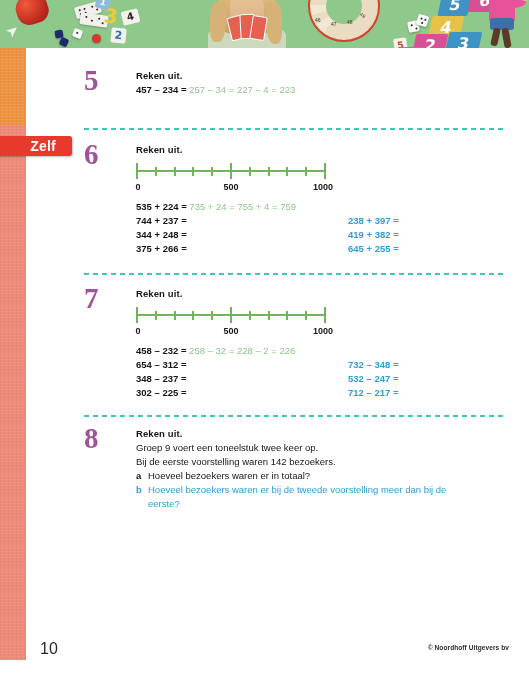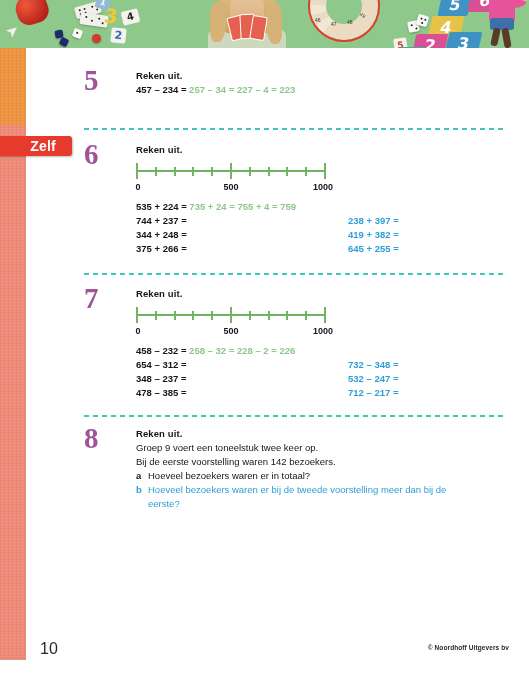--- a/index.html
+++ b/index.html
@@ -203,21 +203,21 @@
     letter-spacing: .1px;
   }
   .sum-row {
     font-size: 9.5px;
     font-weight: bold;
     color: #161616;
     line-height: 14px;
     white-space: nowrap;
     position: relative;
   }
-  .work { color: #8fc68c; font-weight: bold; text-align: center; }
+  .work { color: #8fc68c; font-weight: normal; text-align: center; }
   .blue { color: #2e9ed8; font-weight: bold; }
   .col2 { position: absolute; left: 212px; top: 0; }
 
   
   .numline { position: relative; width: 196px; height: 33px; }
   .nl-axis {
     position: absolute;
     left: 0; top: 8px;
     width: 190px; height: 2px;
     background: #74b35e;
@@ -441,21 +441,21 @@
       </div>
       <div class="sum-row">
         <span>654 – 312 =</span>
         <span class="col2 blue">732 – 348 =</span>
       </div>
       <div class="sum-row">
         <span>348 – 237 =</span>
         <span class="col2 blue">532 – 247 =</span>
       </div>
       <div class="sum-row">
-        <span>478 – 385 =</span>
+        <span>302 – 225 =</span>
         <span class="col2 blue">712 – 217 =</span>
       </div>
     </div>
   </div>
 
   <div class="divider" style="top:367px;"></div>
 
   <div class="ex-num" style="top:376px;">8</div>
   <div class="ex-body" style="top:380px;">
     <p class="instr">Reken uit.</p>

